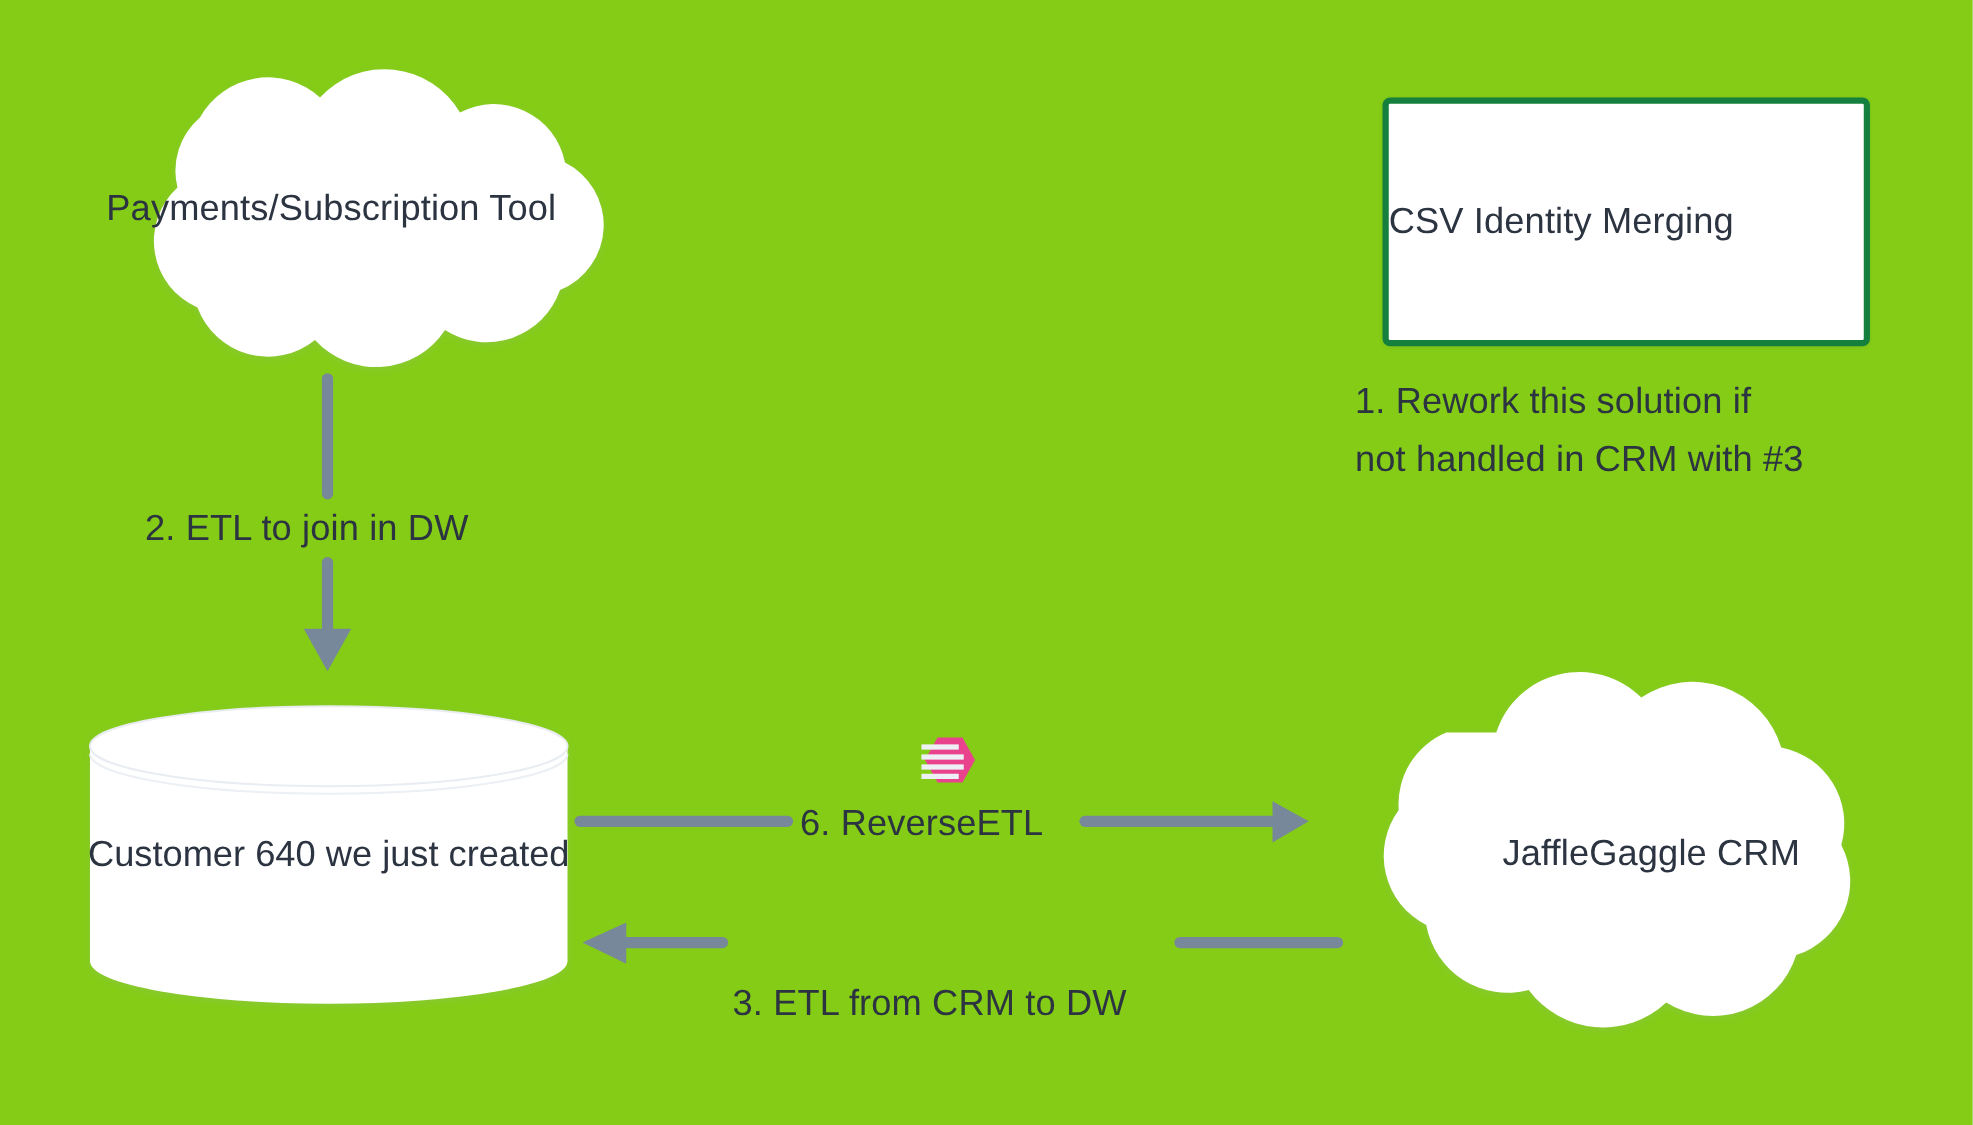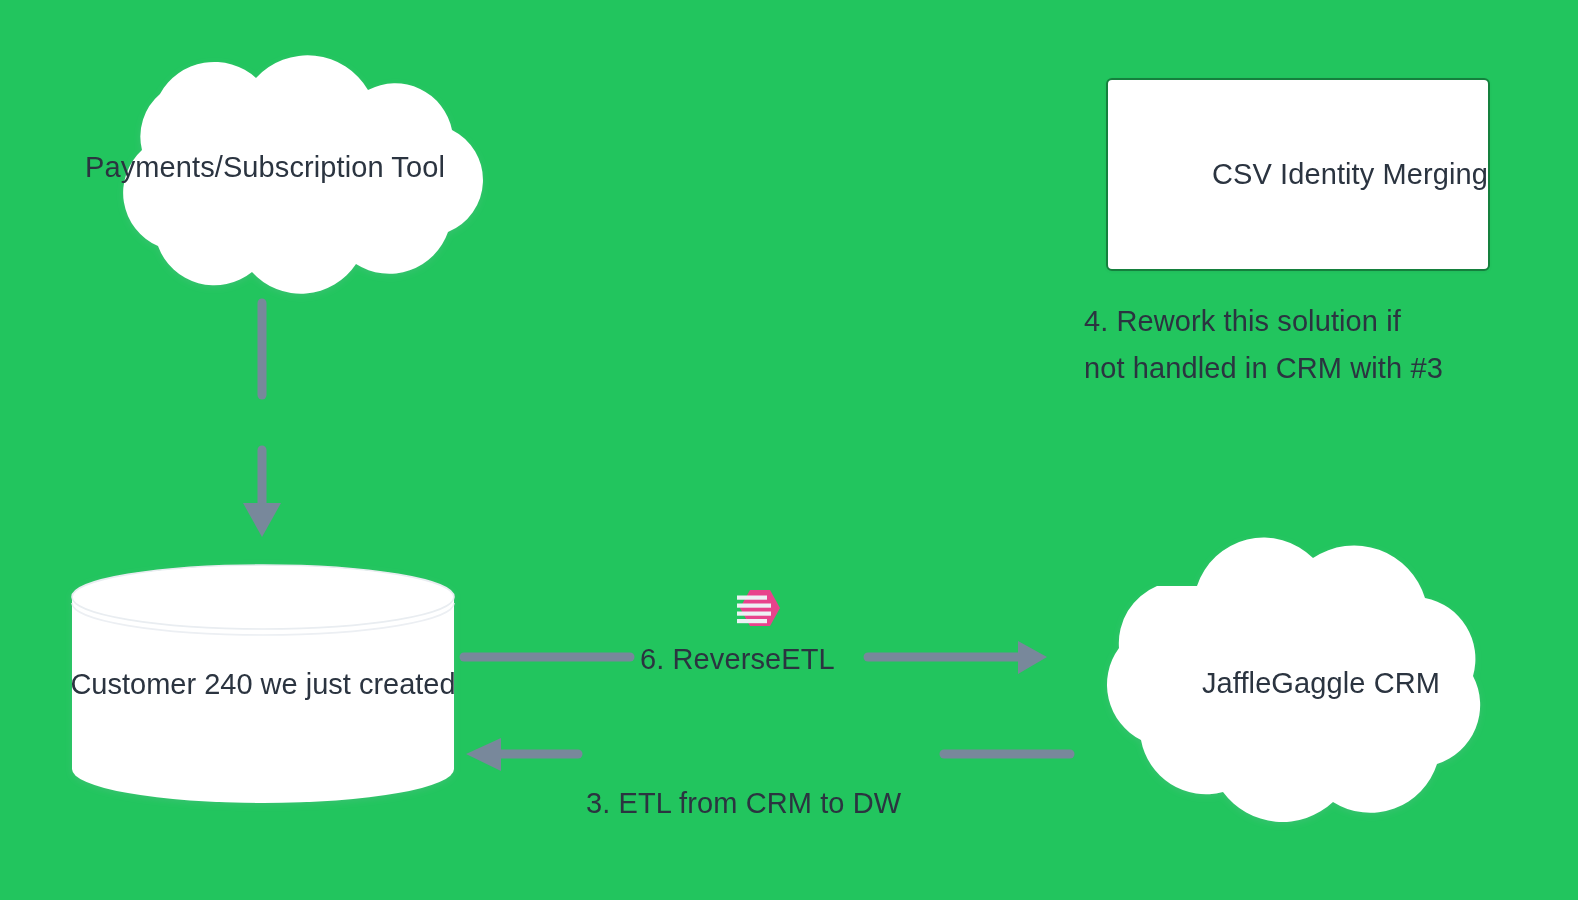--- a/index.html
+++ b/index.html
@@ -11,21 +11,21 @@
     width: 1578px;
     height: 900px;
     background: #edf1f5;
     font-family: "Liberation Sans", "DejaVu Sans", sans-serif;
     overflow: hidden;
   }
   #canvas {
     position: relative;
     width: 1578px;
     height: 900px;
-    background: #22c55e;
+    background: #84cc16;
   }
   .node-label {
     position: absolute;
     color: #2b3440;
     font-size: 29px;
     line-height: 1.48;
     text-align: center;
     white-space: pre-line;
     letter-spacing: 0.1px;
     pointer-events: none;
@@ -35,26 +35,26 @@
     position: absolute;
   }
   .cloud-wrap svg {
     display: block;
     overflow: visible;
   }
   
   .box-node {
     position: absolute;
     background: #ffffff;
-    border: 2px solid #15803d;
+    border: 5px solid #15803d;
     border-radius: 6px;
     box-shadow: 0 1px 3px rgba(40,55,75,0.07);
     display: flex;
     align-items: center;
-    justify-content: flex-end;
+    justify-content: flex-start;
   }
   .box-node .node-label {
     position: static;
   }
   
   .cylinder {
     position: absolute;
   }
   .cylinder svg { display: block; overflow: visible; }
   .cyl-text {
@@ -124,37 +124,37 @@
           Z"></path>
       </g>
     </svg>
     <div class="node-label" style="left:0; top:0; width:510px; height:230px; display:flex; align-items:center; justify-content:center;">Payments/Subscription Tool</div>
   </div>
 
   <div class="box-node" style="left:1106px; top:78px; width:380px; height:189px;">
     <span class="node-label">CSV Identity Merging</span>
   </div>
 
-  <div class="free-text" style="left:1084px; top:298px; width:440px;">4. Rework this solution if
+  <div class="free-text" style="left:1084px; top:298px; width:440px;">1. Rework this solution if
 not handled in CRM with #3</div>
 
   <div class="cylinder" style="left:70px; top:563px;">
     <svg width="386" height="240" viewBox="0 0 386 240" aria-hidden="true">
       <defs>
         <filter id="shadowC" x="-20%" y="-20%" width="140%" height="150%">
           <feDropShadow dx="0" dy="2" stdDeviation="3" flood-color="#9fb0c2" flood-opacity="0.18"></feDropShadow>
         </filter>
       </defs>
       <g filter="url(#shadowC)">
         <path fill="#ffffff" d="M 2 34 L 2 206 A 191 34 0 0 0 384 206 L 384 34 Z"></path>
         <ellipse cx="193" cy="34" rx="191" ry="32" fill="#ffffff" stroke="#e9edf1" stroke-width="1.6"></ellipse>
         <path d="M 2 40 A 191 32 0 0 0 384 40" fill="none" stroke="#eceff3" stroke-width="1.6"></path>
       </g>
     </svg>
-    <div class="cyl-text" style="top:98px;">Customer 240 we
+    <div class="cyl-text" style="top:98px;">Customer 640 we
 just created</div>
   </div>
 
   <div class="cloud-wrap" style="left:1055px; top:518px;">
     <svg width="500" height="330" viewBox="0 0 500 330" aria-hidden="true">
       <defs>
         <filter id="shadowB" x="-20%" y="-20%" width="140%" height="150%">
           <feDropShadow dx="0" dy="2" stdDeviation="3" flood-color="#9fb0c2" flood-opacity="0.18"></feDropShadow>
         </filter>
       </defs>
@@ -192,20 +192,21 @@
       </g>
 
       <g>
         <line x1="497" y1="754" x2="578" y2="754" stroke="#78889b" stroke-width="9" stroke-linecap="round"></line>
         <line x1="944" y1="754" x2="1070" y2="754" stroke="#78889b" stroke-width="9" stroke-linecap="round"></line>
         <path d="M 501 738 L 501 771 L 466 754 Z" fill="#78889b"></path>
       </g>
     </svg>
   </div>
 
+  <div class="edge-label" style="left:116px; top:404px;">2. ETL to join in DW</div>
 
   <div class="edge-label" style="left:640px; top:640px;">6. ReverseETL</div>
 
   <div class="edge-label" style="left:586px; top:736px;margin-top:48px;">3. ETL from CRM to DW</div>
 
   <div class="dbt-logo" style="left:737px; top:588px;">
     <svg width="46" height="40" viewBox="0 0 46 40" aria-hidden="true">
       <g fill="#e8438c">
 
         <path d="M 13 2 L 33 2 L 43 20 L 33 38 L 13 38 L 3 20 Z" fill="#e8438c"></path>

